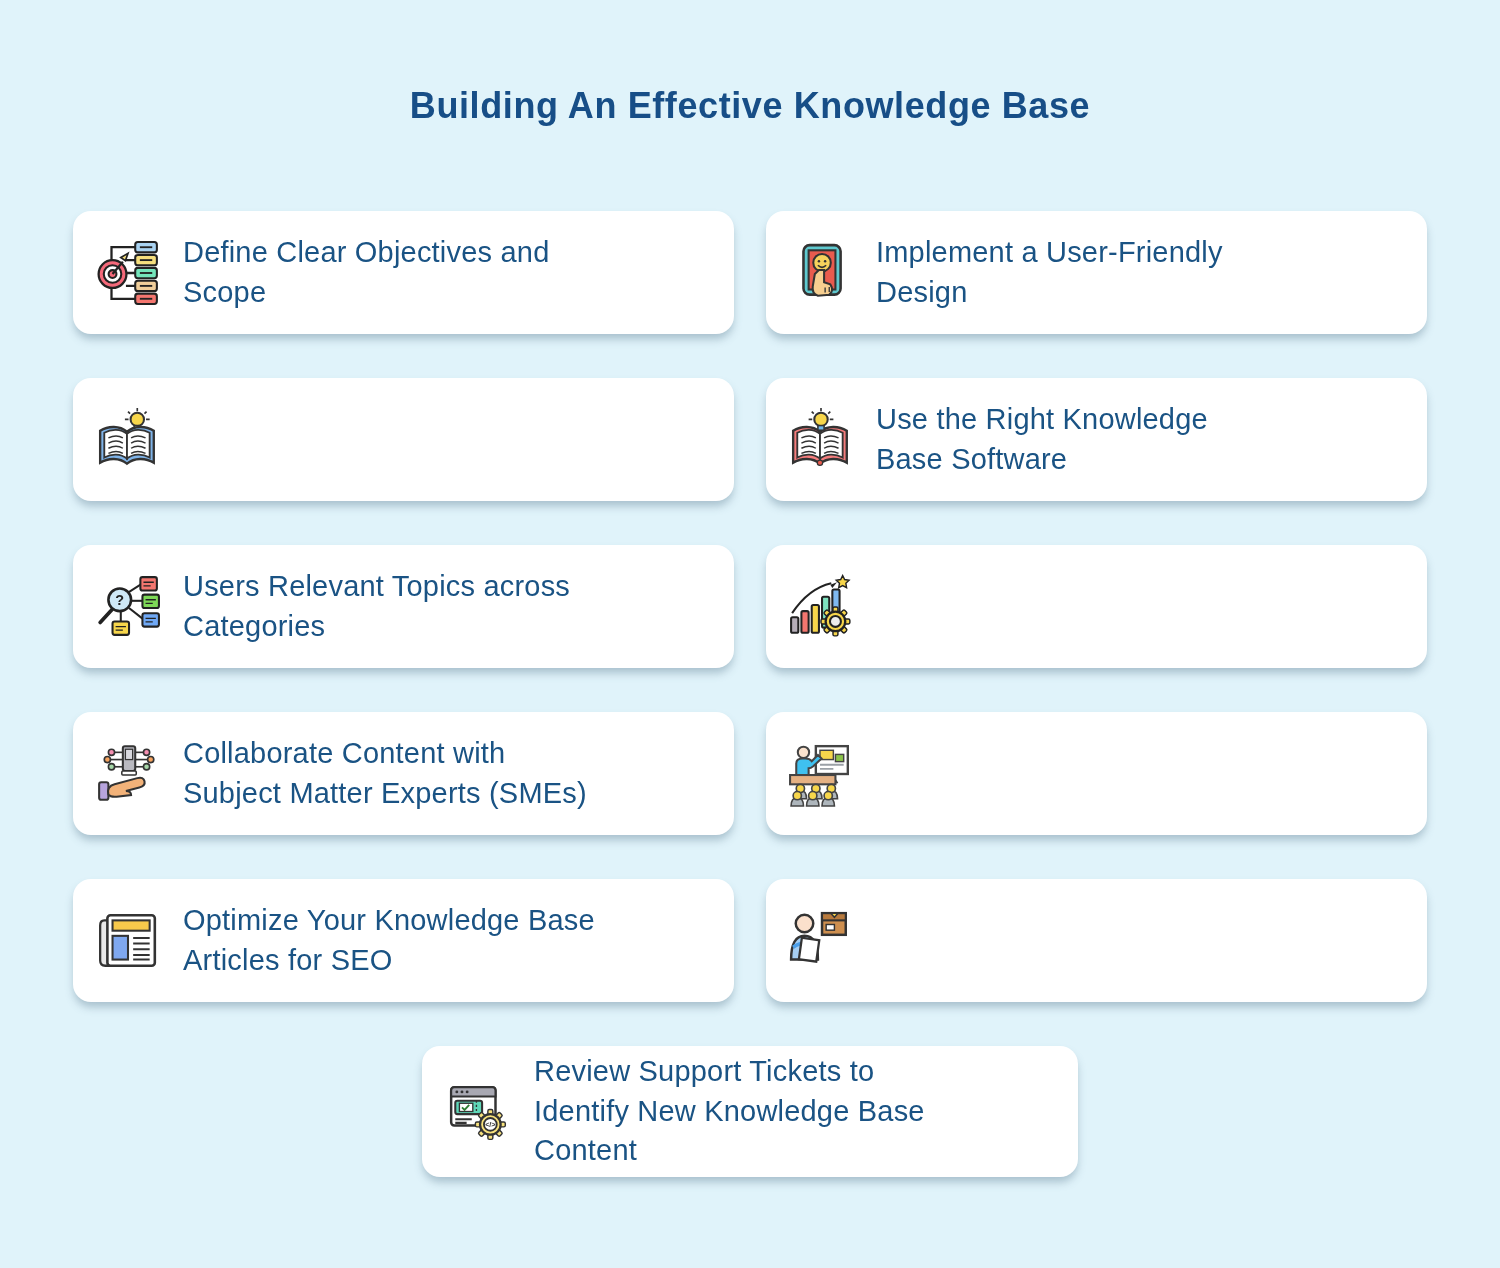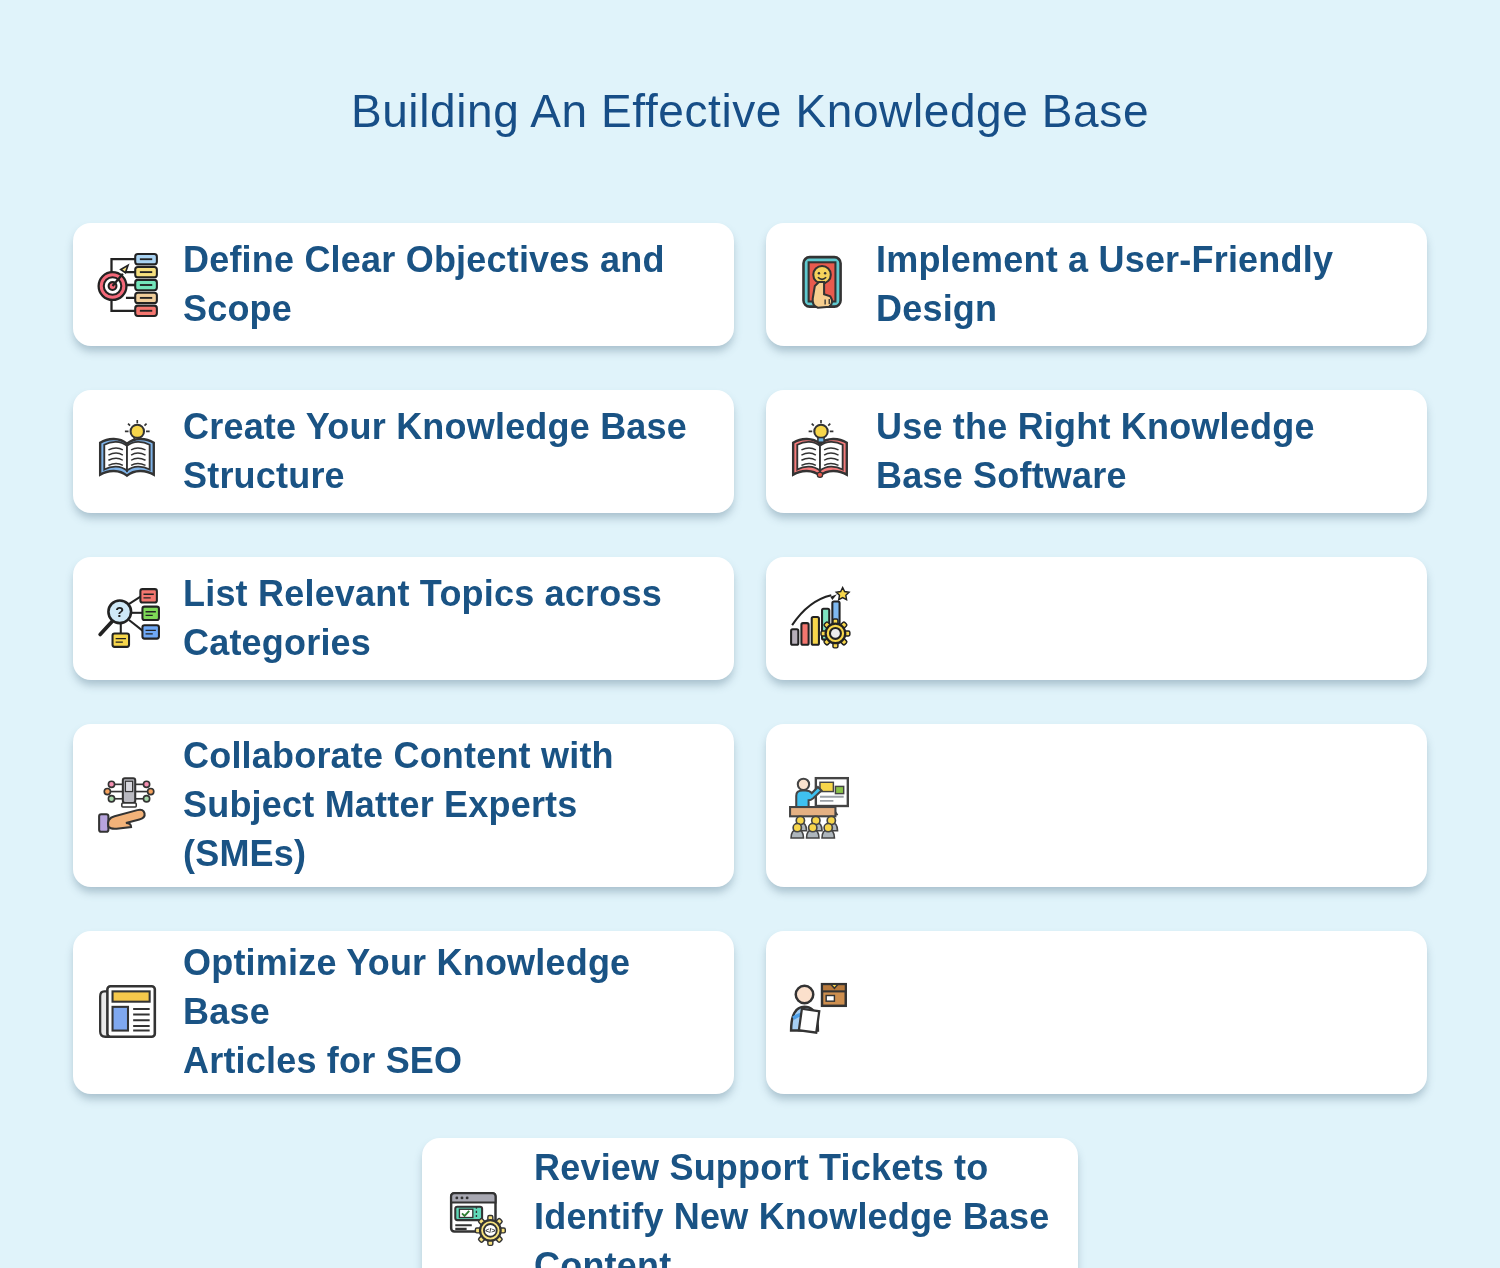--- a/index.html
+++ b/index.html
@@ -12,22 +12,22 @@
   html,body{width:1500px;}
   body{
     width:1500px;height:1268px;
     background:var(--background);
     font-family:"Liberation Sans","DejaVu Sans",sans-serif;
     overflow:hidden;
   }
   .canvas{width:1500px;height:1268px;padding-top:84px;}
   h1.title{
     text-align:center;
-    font-size:46px;
-    font-weight:normal;
+    font-size:36px;
+    font-weight:bold;
     letter-spacing:0.6px;
     color:var(--title-color);
     line-height:1.2;
     margin-bottom:84px;
   }
   .grid{
     display:grid;
     grid-template-columns:1fr 1fr;
     column-gap:32px;
     row-gap:44px;
@@ -39,22 +39,22 @@
     min-height:123px;
     display:flex;
     align-items:center;
     gap:22px;
     padding:8px 26px 8px 22px;
     box-shadow:0 6px 9px -1px rgba(100,130,150,0.45);
   }
   .icon{flex:0 0 66px;display:flex;align-items:center;justify-content:center;}
   .icon svg{width:66px;height:66px;display:block;}
   .label{
-    font-size:36px;
-    font-weight:bold;
+    font-size:29px;
+    font-weight:normal;
     color:var(--text-color);
     line-height:1.36;
     letter-spacing:0.2px;
     white-space:pre-line;
   }
   .bottom-wrap{display:flex;justify-content:center;margin-top:44px;}
   .card.bottom{width:656px;min-height:128px;padding:6px 24px;}
 </style>
 </head>
 <body>
@@ -125,22 +125,20 @@
               <path d="M13 35 C18 32.5 23 32.5 27 35"></path>
             <path d="M13 40 C18 37.5 23 37.5 27 40"></path>
               <path d="M13 45 C18 42.5 23 42.5 27 45"></path>
             <path d="M35 30 C39 27.5 44 27.5 49 30"></path>
               <path d="M35 35 C39 32.5 44 32.5 49 35"></path>
             <path d="M35 40 C39 37.5 44 37.5 49 40"></path>
               <path d="M35 45 C39 42.5 44 42.5 49 45"></path>
           </g>
         </svg>
       </span>
-      <span class="label">Create Your Knowledge Base
-Structure</span>
     </div>
 
     <div class="card">
       <span class="icon">
         <svg viewBox="0 0 64 64">
           <path d="M32 4 V1 M39 6.5 L41 4.5 M25 6.5 L23 4.5 M40.5 12 H44 M23.5 12 H20" stroke="#333" stroke-width="1.6"></path>
           <path d="M5 23 C13 18 24 18 31 24 C38 18 49 18 57 23 V54 C49 49 38 49 31 55 C24 49 13 49 5 54 Z" fill="#F47C7C" stroke="#333" stroke-width="2.3"></path>
           <path d="M9 25 C16 21 25 21 31 26 V50 C25 45 16 45 9 49 Z" fill="#fff" stroke="#333" stroke-width="1.8"></path>
           <path d="M53 25 C46 21 37 21 31 26 V50 C37 45 46 45 53 49 Z" fill="#fff" stroke="#333" stroke-width="1.8"></path>
           <g fill="none" stroke="#333" stroke-width="1.4">
@@ -181,21 +179,21 @@
             <path d="M47 8 H57 M47 11.5 H54"></path>
             <path d="M49 25 H59 M49 28.5 H56"></path>
             <path d="M49 43 H59 M49 46.5 H56"></path>
             <path d="M20 51 H30 M20 54.5 H27"></path>
           </g>
           <line x1="17" y1="34" x2="5" y2="47" stroke="#222" stroke-width="3.6" stroke-linecap="round"></line>
           <circle cx="24" cy="25" r="11" fill="#CFE9F7" stroke="#222" stroke-width="2.5"></circle>
           <text x="24" y="30" font-size="14" font-weight="bold" text-anchor="middle" fill="#222">?</text>
         </svg>
       </span>
-      <span class="label">List Relevant Topics across
+      <span class="label">Users Relevant Topics across
 Categories</span>
     </div>
 
     <div class="card">
       <span class="icon">
         <svg viewBox="0 0 64 64">
           <path d="M4 38 Q20 14 42 9" fill="none" stroke="#222" stroke-width="2"></path>
           <path d="M41 10.5 l6.5 -2.5 -4.5 5.5 z" fill="#222"></path>
           <path d="M53 1.5 l1.9 3.9 4.3 .6 -3.1 3 .7 4.3 -3.8 -2 -3.8 2 .7 -4.3 -3.1 -3 4.3 -.6 z" fill="#F7D64B" stroke="#222" stroke-width="1.4"></path>
           <g stroke="#222" stroke-width="2">

